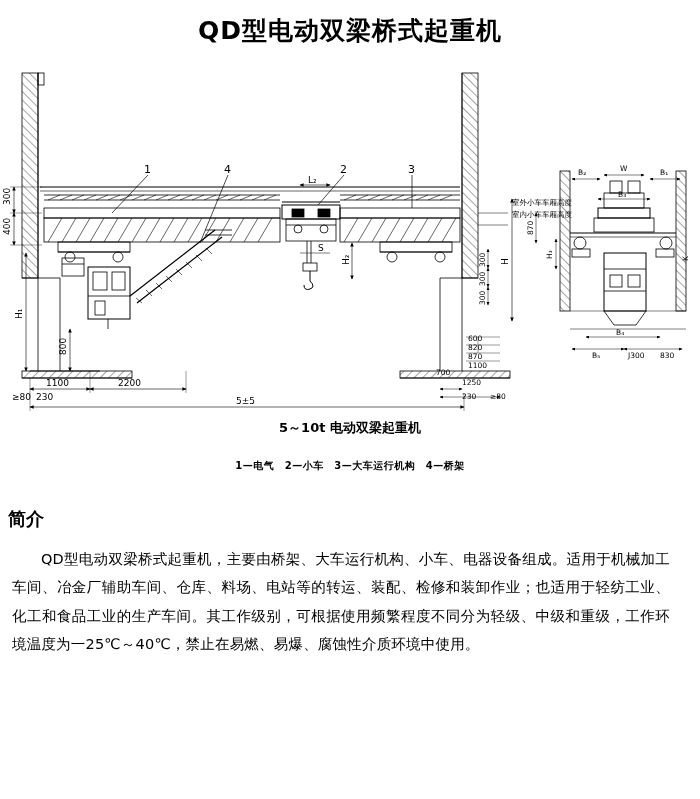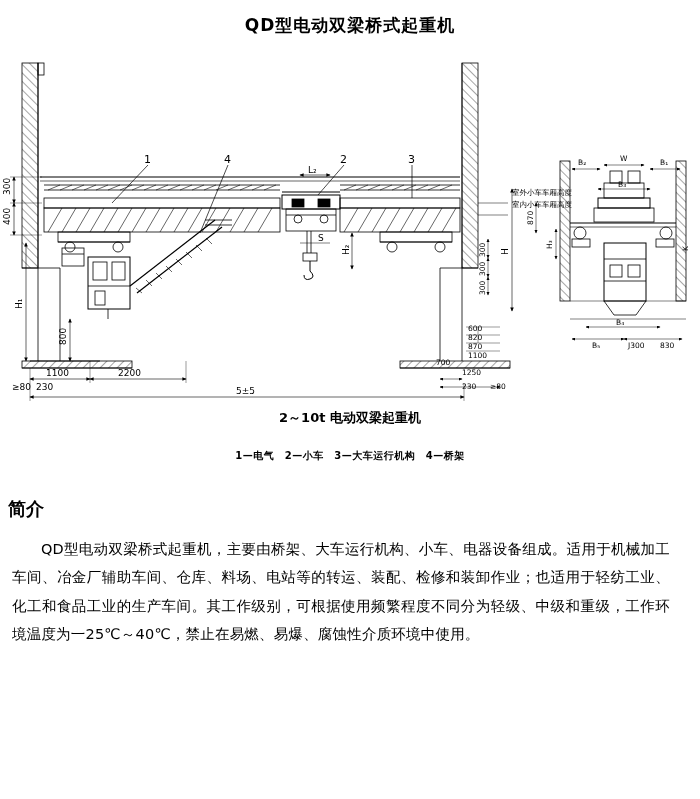--- a/index.html
+++ b/index.html
@@ -15,21 +15,21 @@
     position: relative;
     overflow: hidden;
   }
   .page {
     position: relative;
     width: 700px;
     height: 799px;
   }
   .title {
     text-align: center;
-    font-size: 17px;
+    font-size: 25px;
     font-weight: bold;
     letter-spacing: 1px;
     padding-top: 14px;
     color: #000;
   }
   .figure-wrap {
     position: relative;
     width: 700px;
     height: 360px;
     margin-top: 6px;
@@ -351,21 +351,21 @@
         <text class="lbl-sm" x="552" y="206" transform="rotate(-90 552 206)">H₃</text>
         <text class="lbl-sm" x="616" y="282">B₄</text>
         <text class="lbl-sm" x="592" y="305">B₅</text>
         <text class="lbl-sm" x="628" y="305">J300</text>
         <text class="lbl-sm" x="660" y="305">830</text>
         <text class="lbl-sm" x="688" y="208" transform="rotate(-90 688 208)">K</text>
       </g>
     </svg>
   </div>
 
-  <div class="fig-caption">2～10t 电动双梁起重机</div>
+  <div class="fig-caption">5～10t 电动双梁起重机</div>
   <div class="fig-legend">1—电气　2—小车　3—大车运行机构　4—桥架</div>
 
   <div class="section-heading">简介</div>
 
   <div class="body-text">
     <p>QD型电动双梁桥式起重机，主要由桥架、大车运行机构、小车、电器设备组成。适用于机械加工车间、冶金厂辅助车间、仓库、料场、电站等的转运、装配、检修和装卸作业；也适用于轻纺工业、化工和食品工业的生产车间。其工作级别，可根据使用频繁程度不同分为轻级、中级和重级，工作环境温度为一25℃～40℃，禁止在易燃、易爆、腐蚀性介质环境中使用。</p>
   </div>
 
 </div>
 

